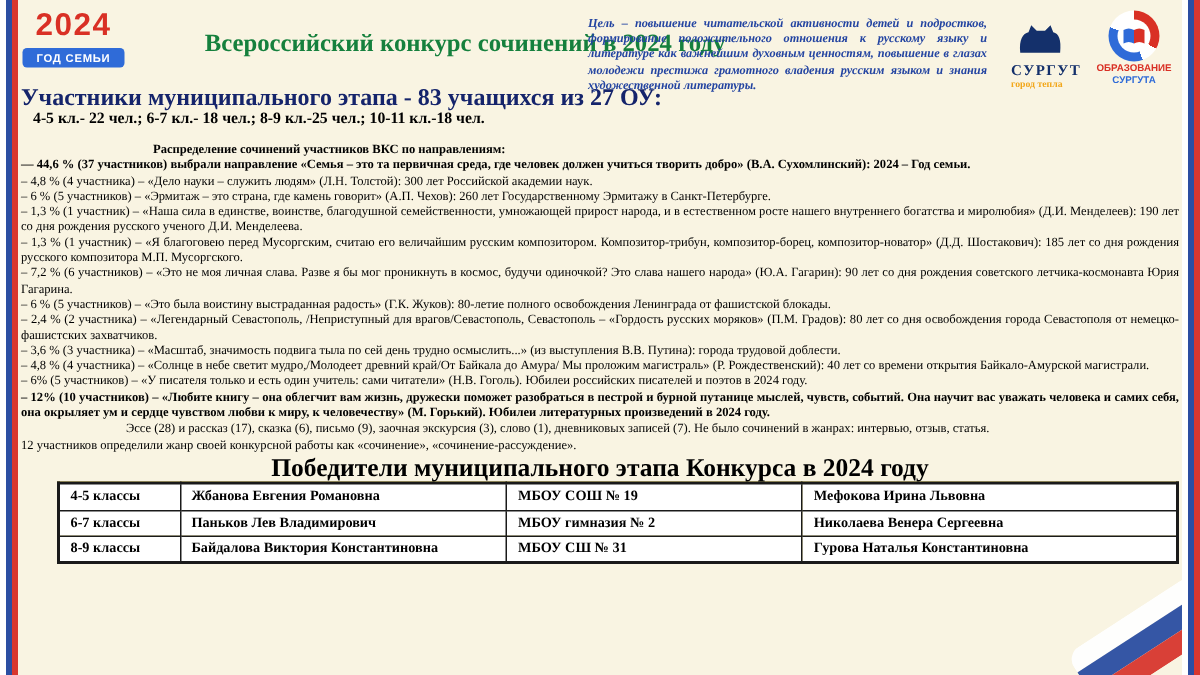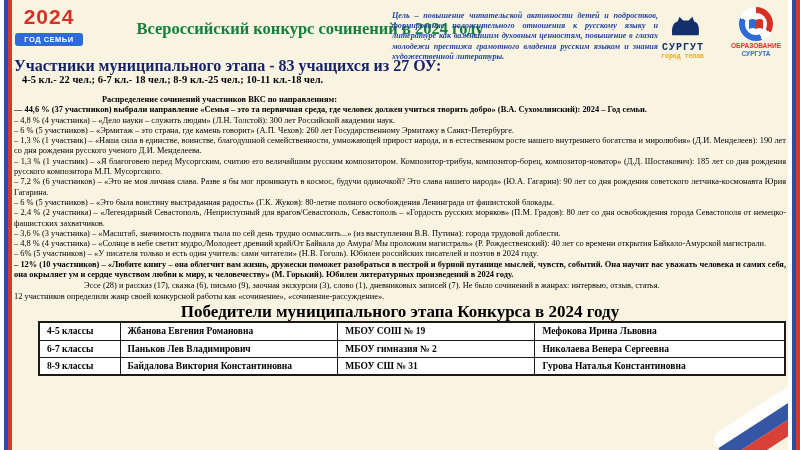--- a/index.html
+++ b/index.html
@@ -32,22 +32,22 @@
     font-size:16.5px;font-weight:bold;color:#15803d;z-index:2;}
 
   .participants-heading{position:absolute;left:14px;top:57px;font-size:16px;
     font-weight:bold;color:#15246b;z-index:2;}
   .participants-breakdown{position:absolute;left:22px;top:74px;font-size:10.5px;
     font-weight:bold;color:#000;z-index:2;}
 
   .goal{position:absolute;left:392px;top:11px;width:266px;font-size:8.2px;line-height:1.24;
     font-weight:bold;font-style:italic;color:#2344a1;text-align:justify;z-index:2;}
 
-  .logo-surgut{position:absolute;left:648px;top:15px;width:56px;text-align:right;
-    font-family:Liberation Mono, monospace;z-index:2;}
+  .logo-surgut{position:absolute;left:674px;top:15px;width:56px;text-align:left;
+    font-family:Liberation Serif, serif;z-index:2;}
   .logo-surgut .name{font-size:10px;font-weight:800;color:#14306b;letter-spacing:1px;line-height:11px;}
   .logo-surgut .tag{font-size:6.5px;font-weight:bold;color:#f2a71b;line-height:8px;}
 
   .logo-edu{position:absolute;left:724px;top:7px;width:64px;text-align:center;
     font-family:"Liberation Sans",sans-serif;z-index:2;}
   .emblem{width:34px;height:34px;border-radius:50%;margin:0 auto 1px;position:relative;
     background:conic-gradient(#d93025 0 120deg,#ffffff 120deg 160deg,#2f6bd8 160deg 290deg,#ffffff 290deg 360deg);}
   .emblem .core{position:absolute;inset:6px;background:#fff;border-radius:50%;
     display:flex;align-items:center;justify-content:center;}
   .logo-edu .l1{font-size:6.5px;font-weight:800;color:#d93025;line-height:7.5px;}

